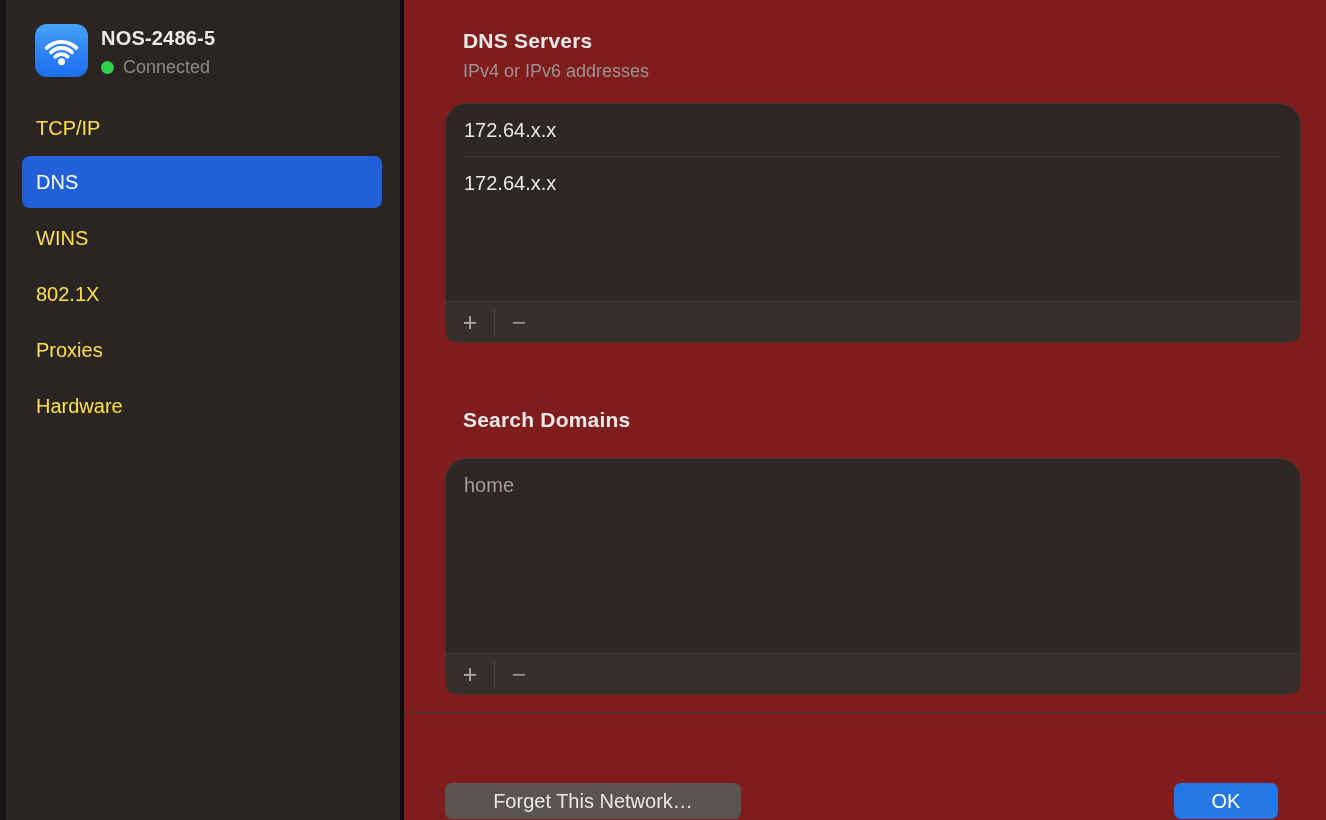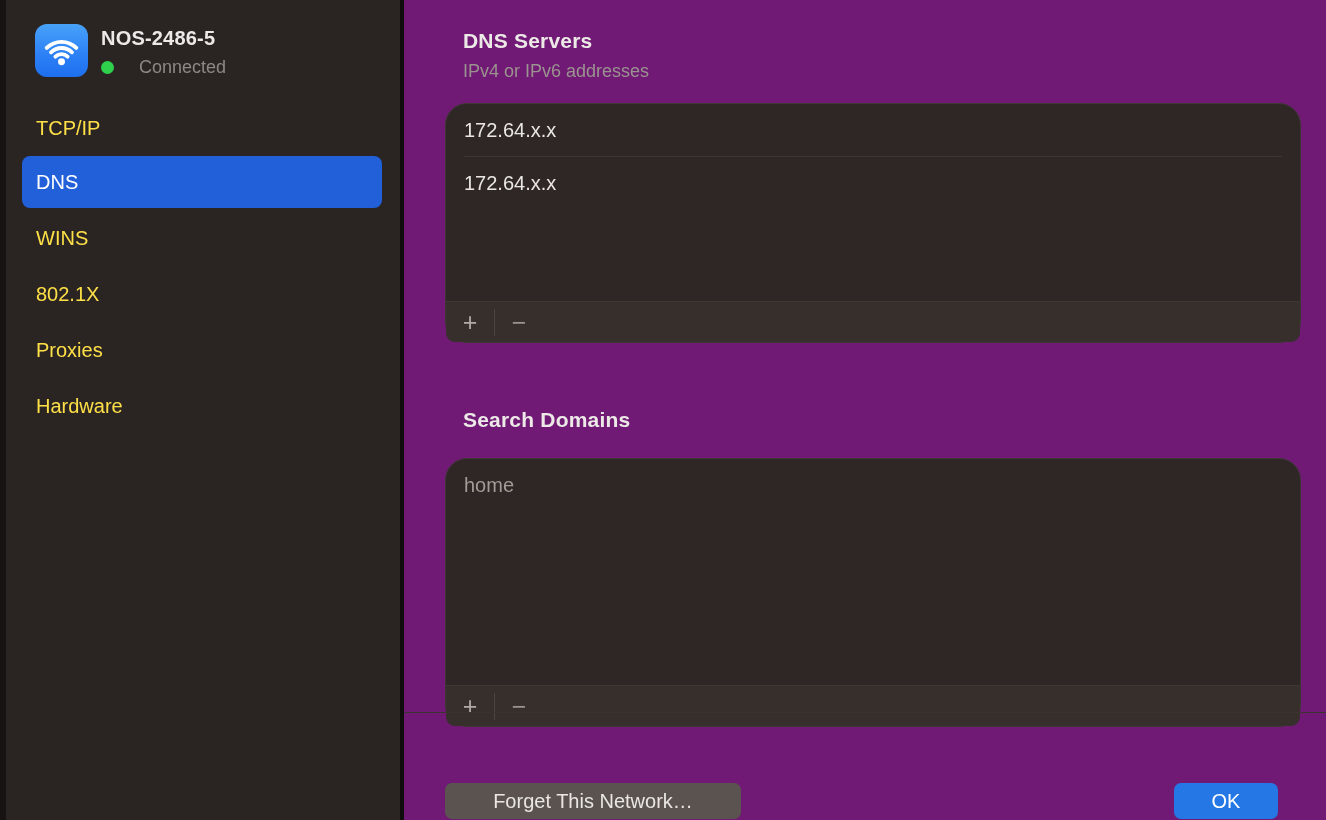--- a/index.html
+++ b/index.html
@@ -18,37 +18,37 @@
   .sidebar {
     position:absolute; left:6px; top:0; width:394px; height:820px;
     background:#2a2423;
   }
   .sidebar-sep {
     position:absolute; left:400px; top:0; width:4px; height:820px;
     background:#0f0d0c;
   }
   .main {
     position:absolute; left:404px; top:0; width:922px; height:820px;
-    background:#701a75;
+    background:#7f1d1d;
   }
 
   
   .wifi-badge {
     position:absolute; left:29px; top:24px; width:53px; height:53px;
     border-radius:12px;
     background:linear-gradient(180deg,#47a2f8 0%, var(--wifi_icon_blue,#2e82f6) 55%, #1d6fee 100%);
     display:flex; align-items:center; justify-content:center;
   }
   .net-name {
     position:absolute; left:95px; top:27px;
     font-size:20px; font-weight:700; letter-spacing:.2px; color:#ece9e7;
   }
   .status-row {
     position:absolute; left:95px; top:57px;
-    display:flex; align-items:center; gap:25px;
+    display:flex; align-items:center; gap:9px;
   }
   .status-dot {
     width:13px; height:13px; border-radius:50%;
     background:var(--connected_green,#2fd04c);
   }
   .status-text { font-size:18px; color:#8e8884; }
 
   
   .nav-item {
     position:absolute; left:16px; width:360px; height:52px;
@@ -166,21 +166,21 @@
     <div class="list-row">172.64.x.x</div>
     <div class="box-footer">
       <div class="pm-btn">+</div>
       <div class="pm-sep"></div>
       <div class="pm-btn minus">−</div>
     </div>
   </div>
 
   <div class="h-title" style="top:408px">Search Domains</div>
 
-  <div class="listbox" style="top:458px; height:269px">
+  <div class="listbox" style="top:458px; height:237px">
     <div class="list-row muted">home</div>
     <div class="box-footer">
       <div class="pm-btn">+</div>
       <div class="pm-sep"></div>
       <div class="pm-btn minus">−</div>
     </div>
   </div>
 
   <div class="bottom-sep"></div>
 

